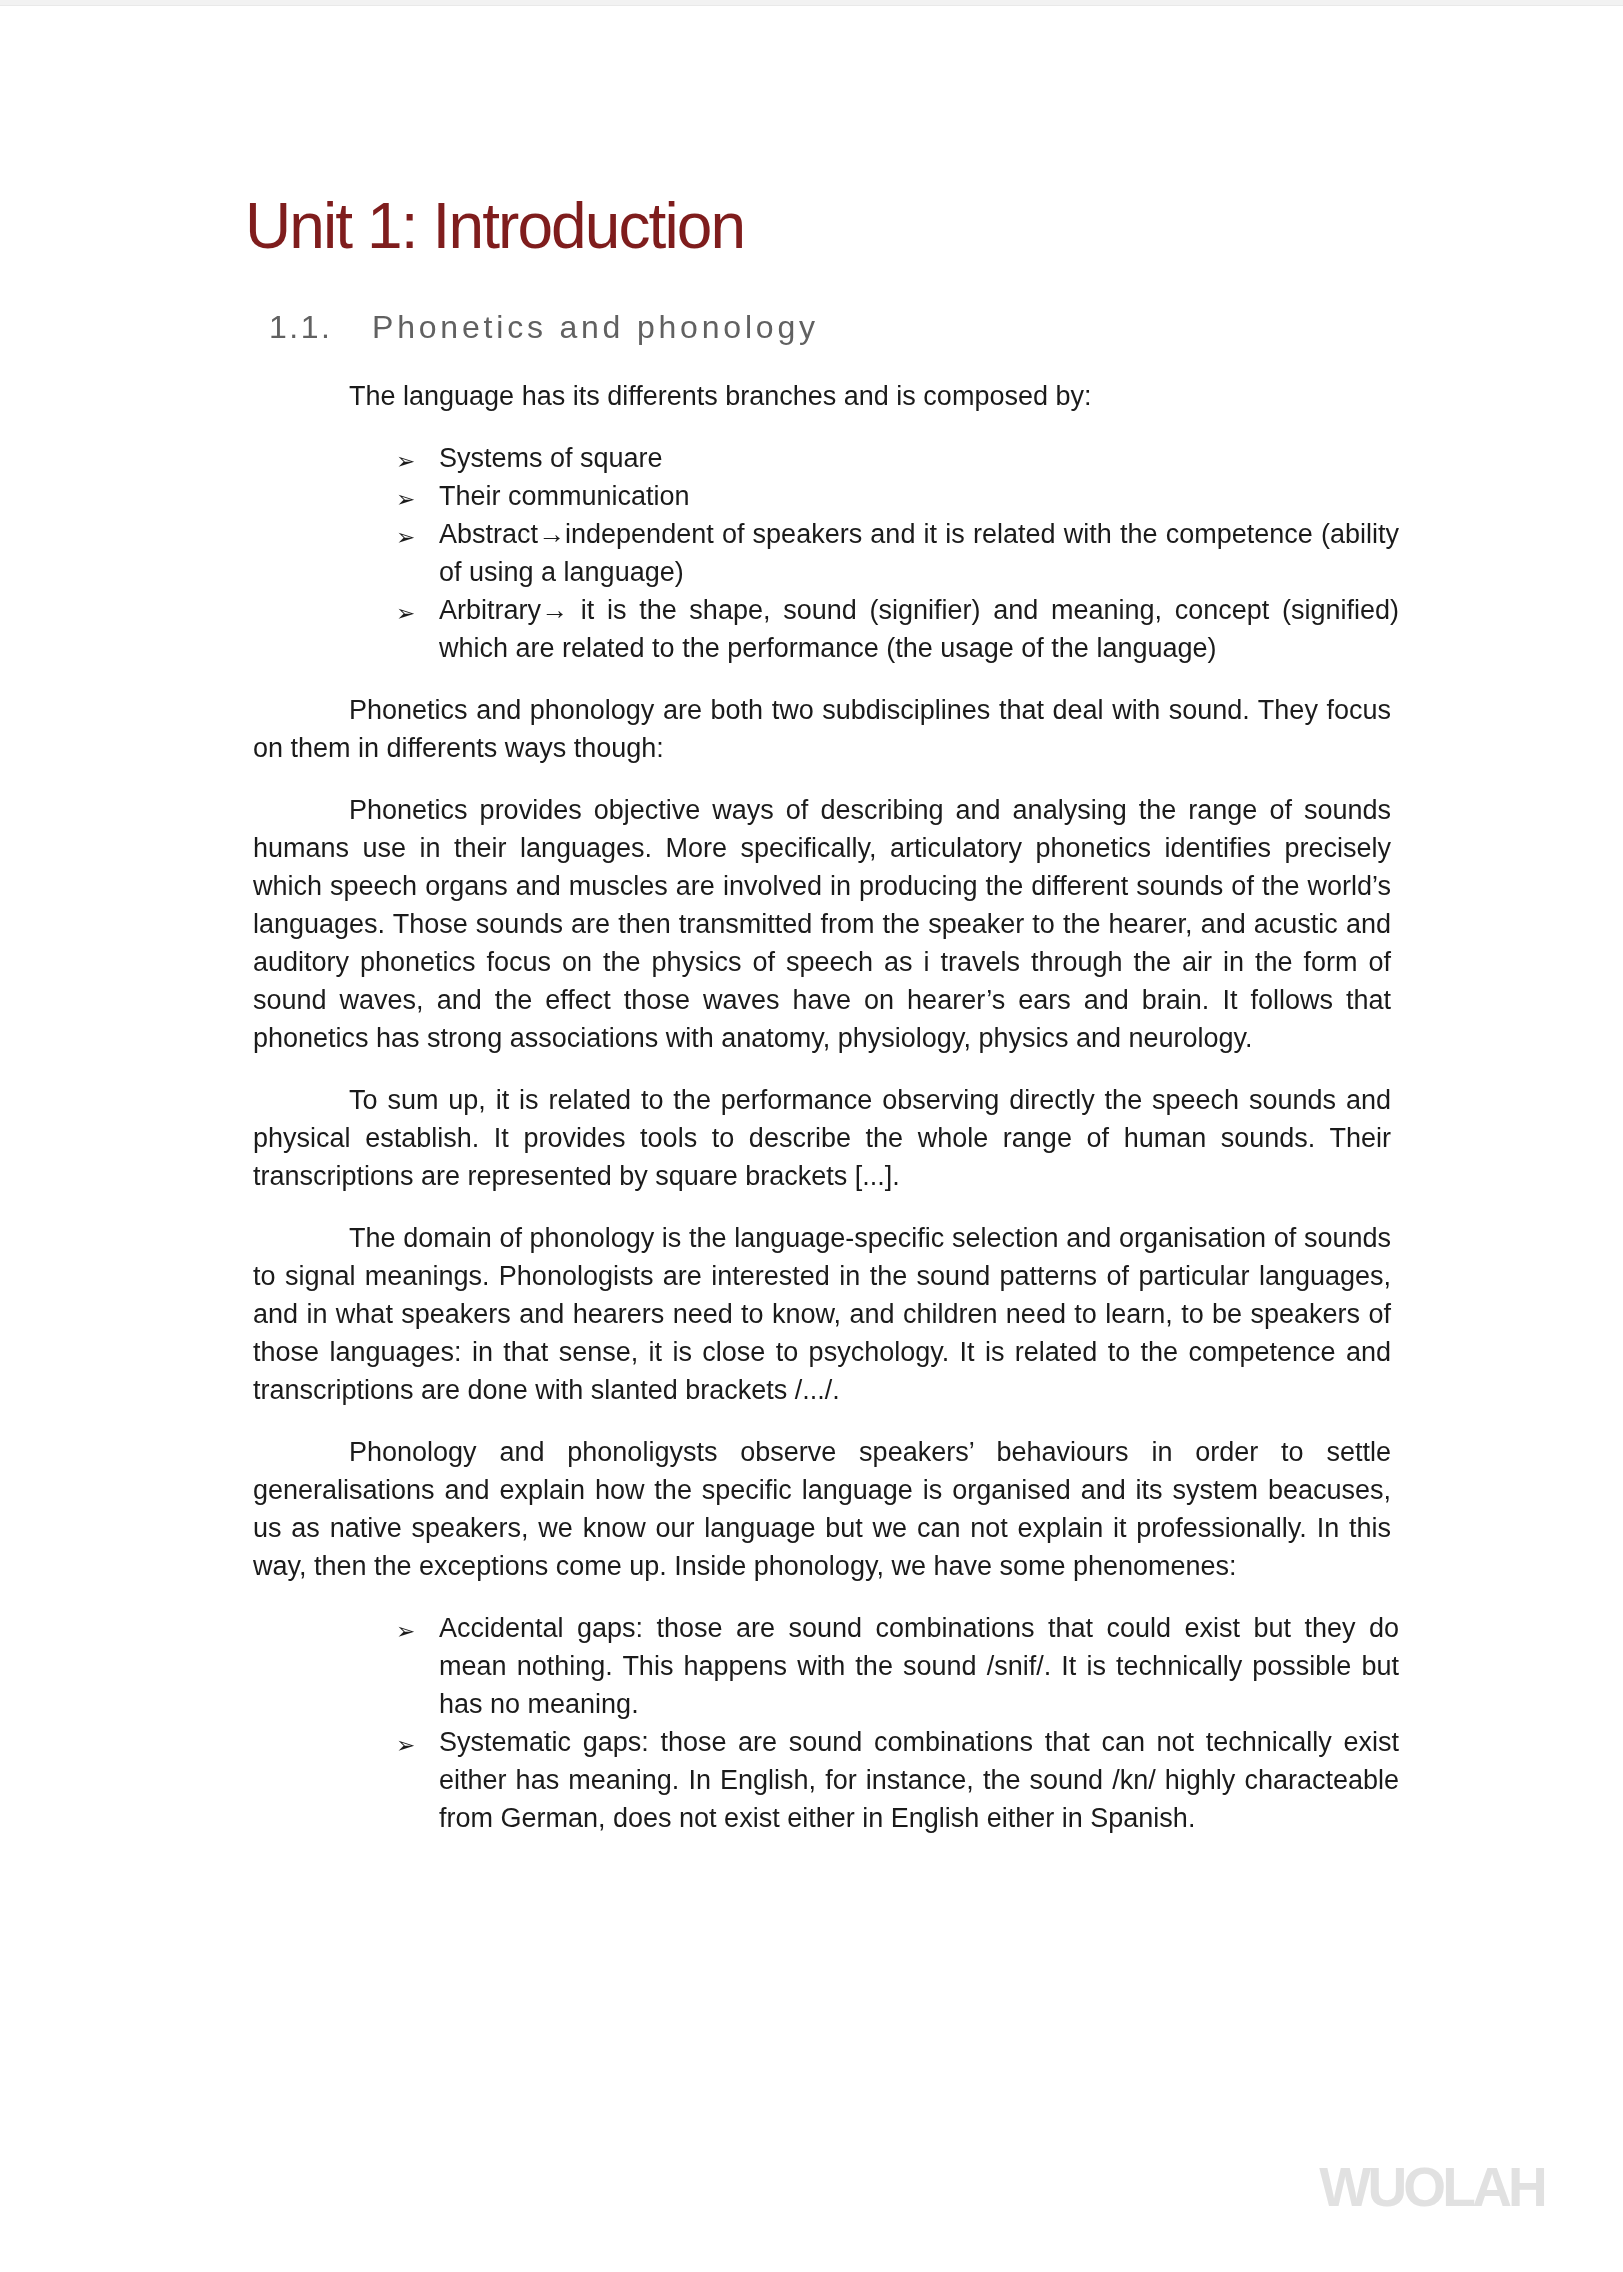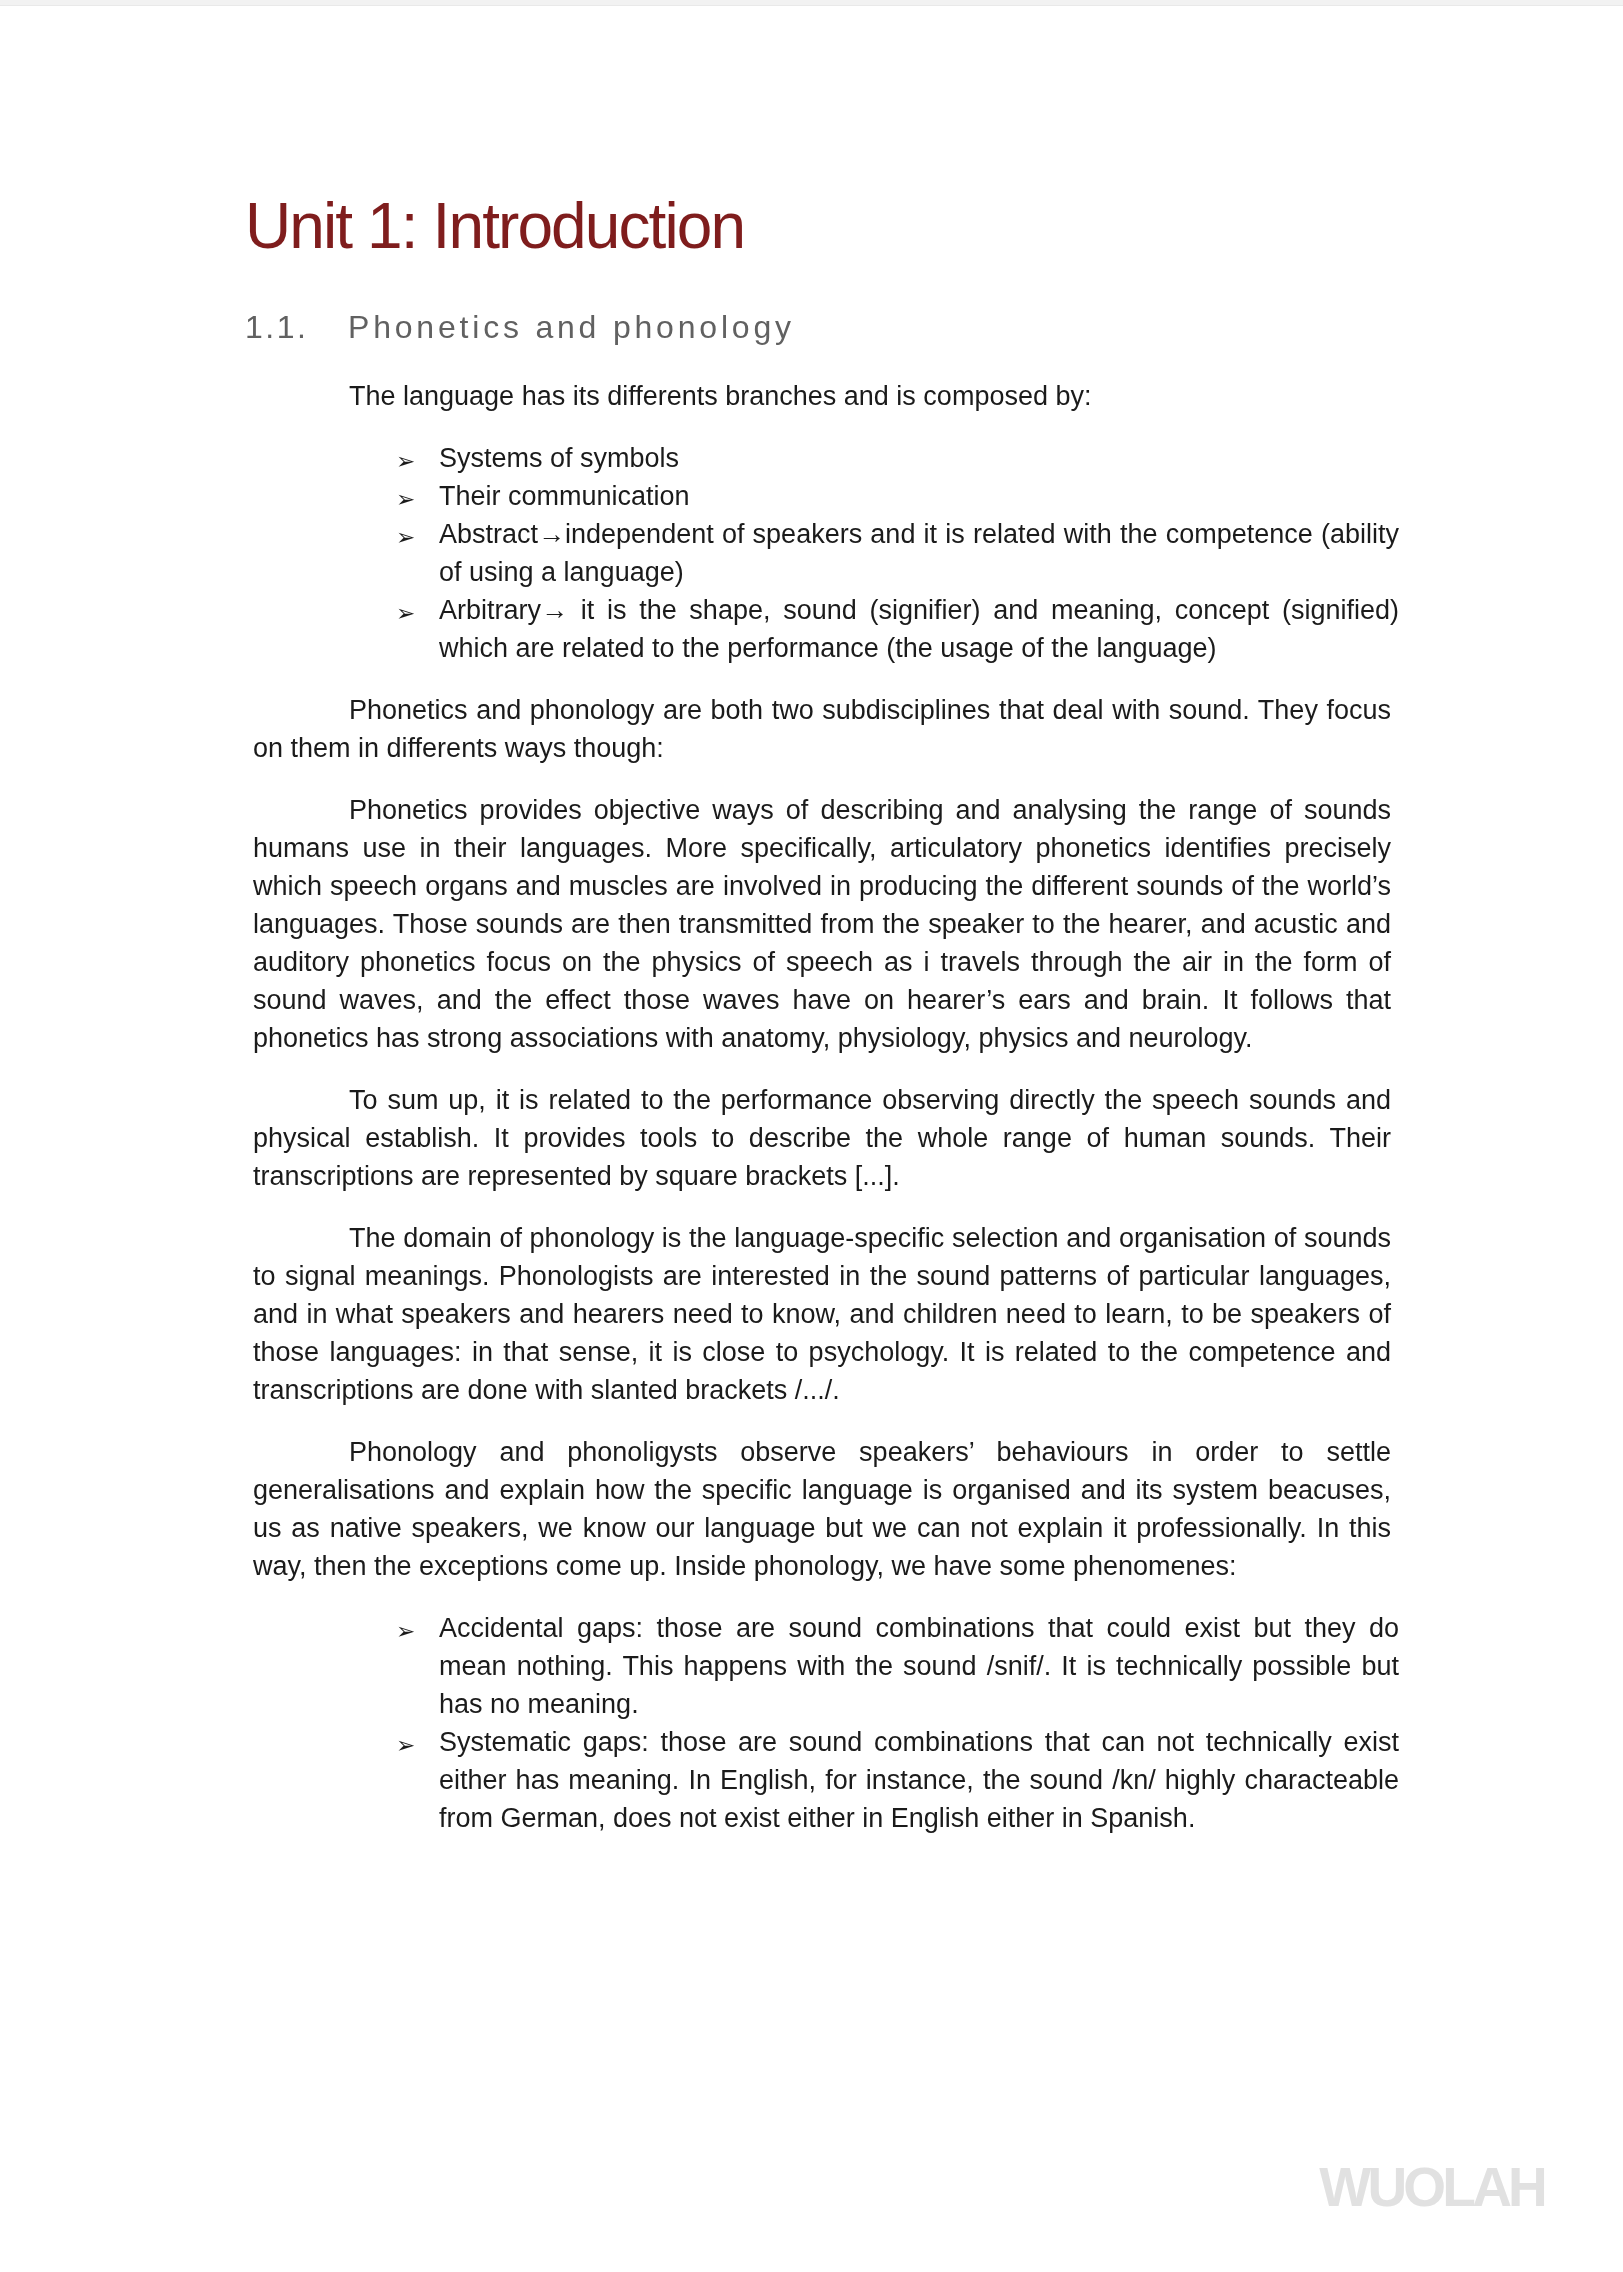--- a/index.html
+++ b/index.html
@@ -40,20 +40,21 @@
     align-items: baseline;
     margin: 0 0 29px 0;
     font-size: 32px;
     line-height: 41px;
     font-weight: 400;
     color: #616161;
   }
   .section-number {
     flex: 0 0 103px;
     letter-spacing: 2.5px;
+    margin-left: 24px;
   }
   .section-title {
     letter-spacing: 3.8px;
   }
   p.body-para {
     margin: 24px 8px;
     font-size: 27px;
     line-height: 38px;
     text-align: justify;
     text-indent: 96px;
@@ -101,21 +102,21 @@
   <div class="section-heading">
     <span class="section-number">1.1.</span>
     <span class="section-title">Phonetics and phonology</span>
   </div>
 
   <p class="body-para">The language has its differents branches and is composed by:</p>
 
   <ul class="arrow-list">
     <li>
       <span class="bullet">➢</span>
-      <span>Systems of symbols</span>
+      <span>Systems of square</span>
     </li>
     <li>
       <span class="bullet">➢</span>
       <span>Their communication</span>
     </li>
     <li>
       <span class="bullet">➢</span>
       <span>Abstract→independent of speakers and it is  related with the competence (ability of using a language)</span>
     </li>
     <li>

